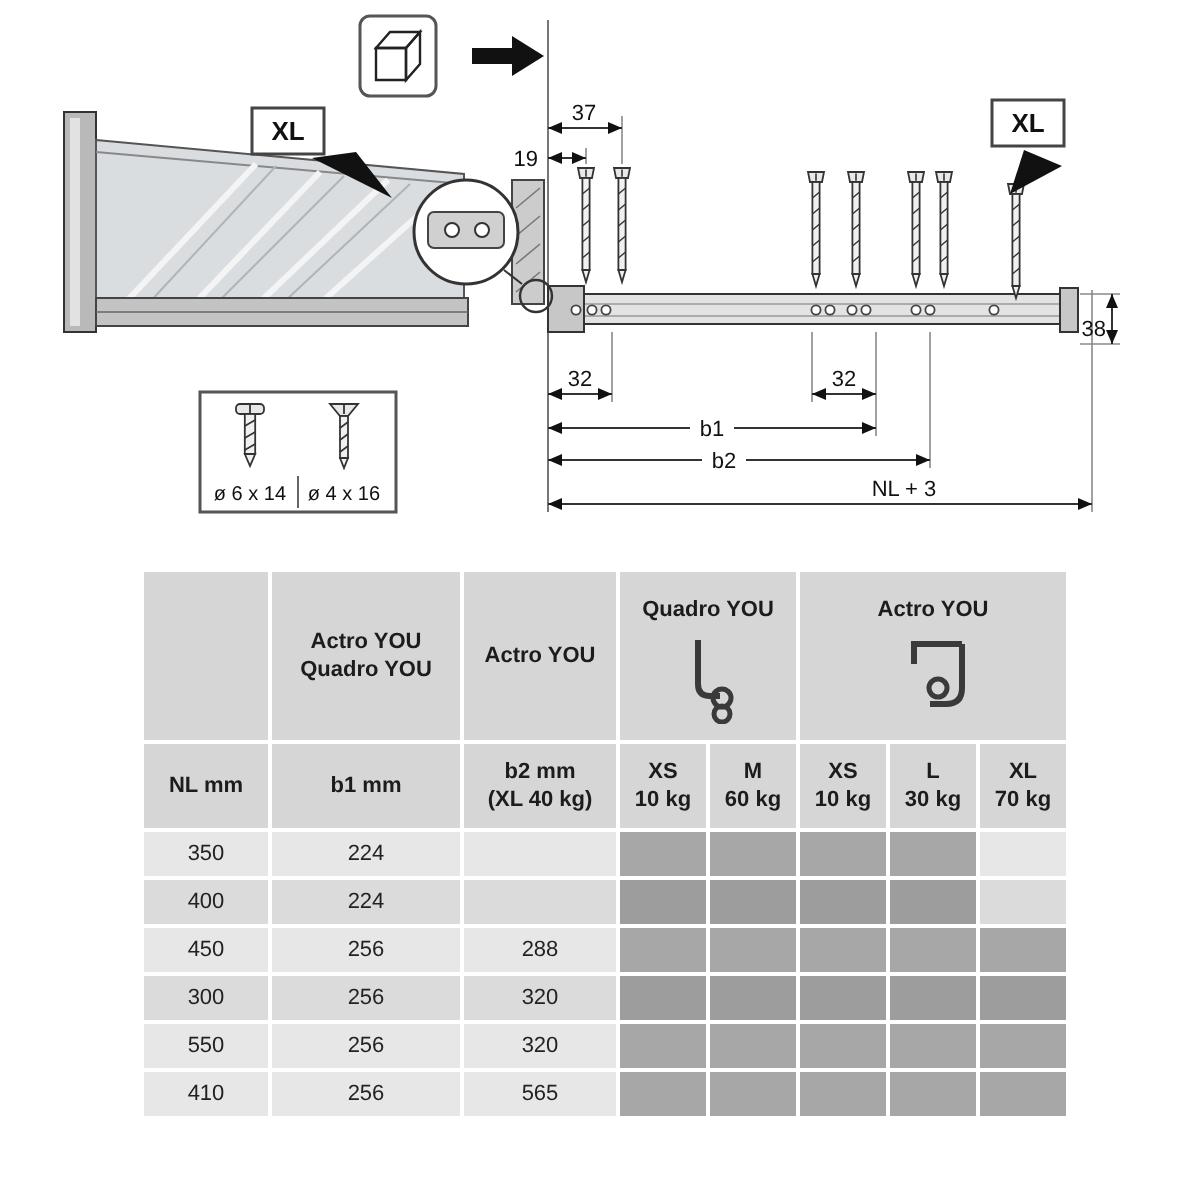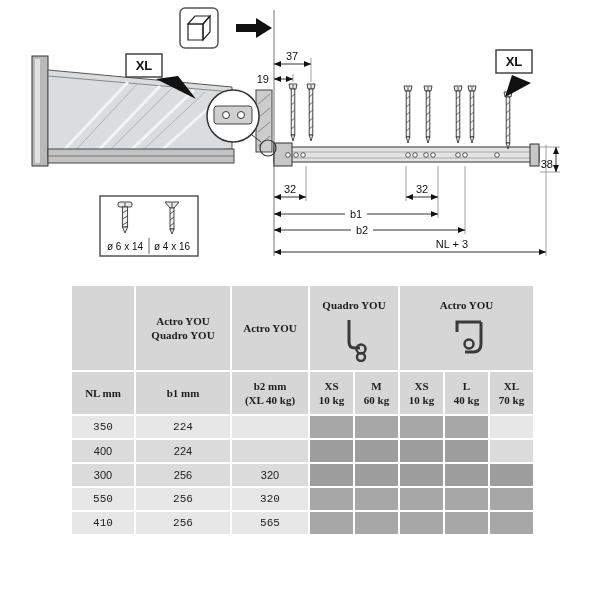--- a/index.html
+++ b/index.html
@@ -18,29 +18,29 @@
   svg text{font-family:"Liberation Sans", sans-serif;fill:#111;}
   .dim{stroke:#333;stroke-width:1;}
   .ext{stroke:#8a8a8a;stroke-width:0.8;}
   .dimtext{font-size:11px;}
   .table-wrap{margin:4px 0 0 70px;}
   table.spec{border-collapse:collapse;table-layout:fixed;}
   .spec th,.spec td{
     border:2px solid #fff;text-align:center;vertical-align:middle;
     font-size:11px;padding:0;overflow:hidden;
   }
-  .spec thead th{background:var(--header-bg);font-weight:bold;line-height:1.3;font-family:Liberation Serif, serif;}
+  .spec thead th{background:var(--header-bg);font-weight:bold;line-height:1.3;}
   .group-row th{height:84px;}
   .group-row th.blank{background:var(--header-bg);}
   .cols-row th{height:42px;}
   .group-label{font-weight:bold;margin-top:4px;}
   .gicon{display:block;margin:5px auto 0;}
   tbody td{height:22px;}
   tbody td.val{color:#222;}
-  tr.odd td.val{background:var(--row-light);font-family:Liberation Mono, monospace;}
+  tr.odd td.val{background:var(--row-light);}
   tr.even td.val{background:var(--row-dark);margin-top:24px;}
   tr.odd td.avail.on{background:var(--avail);}
   tr.even td.avail.on{background:var(--avail-dark);}
   tr.odd td.avail.off{background:var(--row-light);}
   tr.even td.avail.off{background:var(--row-dark);}
 </style>
 </head>
 <body>
 
 <div class="diagram-wrap">
@@ -315,21 +315,21 @@
       <th>
         <div>M</div>
         <div>60 kg</div>
       </th>
       <th>
         <div>XS</div>
         <div>10 kg</div>
       </th>
       <th>
         <div>L</div>
-        <div>40 kg</div>
+        <div>30 kg</div>
       </th>
       <th>
         <div>XL</div>
         <div>70 kg</div>
       </th>
     </tr>
   </thead>
   <tbody>
         <tr class="odd">
           <td class="val">350</td>
@@ -344,20 +344,30 @@
         <tr class="even">
           <td class="val">400</td>
           <td class="val">224</td>
           <td class="val"></td>
           <td class="avail on"></td>
           <td class="avail on"></td>
           <td class="avail on"></td>
           <td class="avail on"></td>
           <td class="avail off"></td>
         </tr>
+        <tr class="odd">
+          <td class="val">450</td>
+          <td class="val">256</td>
+          <td class="val">288</td>
+          <td class="avail on"></td>
+          <td class="avail on"></td>
+          <td class="avail on"></td>
+          <td class="avail on"></td>
+          <td class="avail on"></td>
+        </tr>
         <tr class="even">
           <td class="val">300</td>
           <td class="val">256</td>
           <td class="val">320</td>
           <td class="avail on"></td>
           <td class="avail on"></td>
           <td class="avail on"></td>
           <td class="avail on"></td>
           <td class="avail on"></td>
         </tr>

